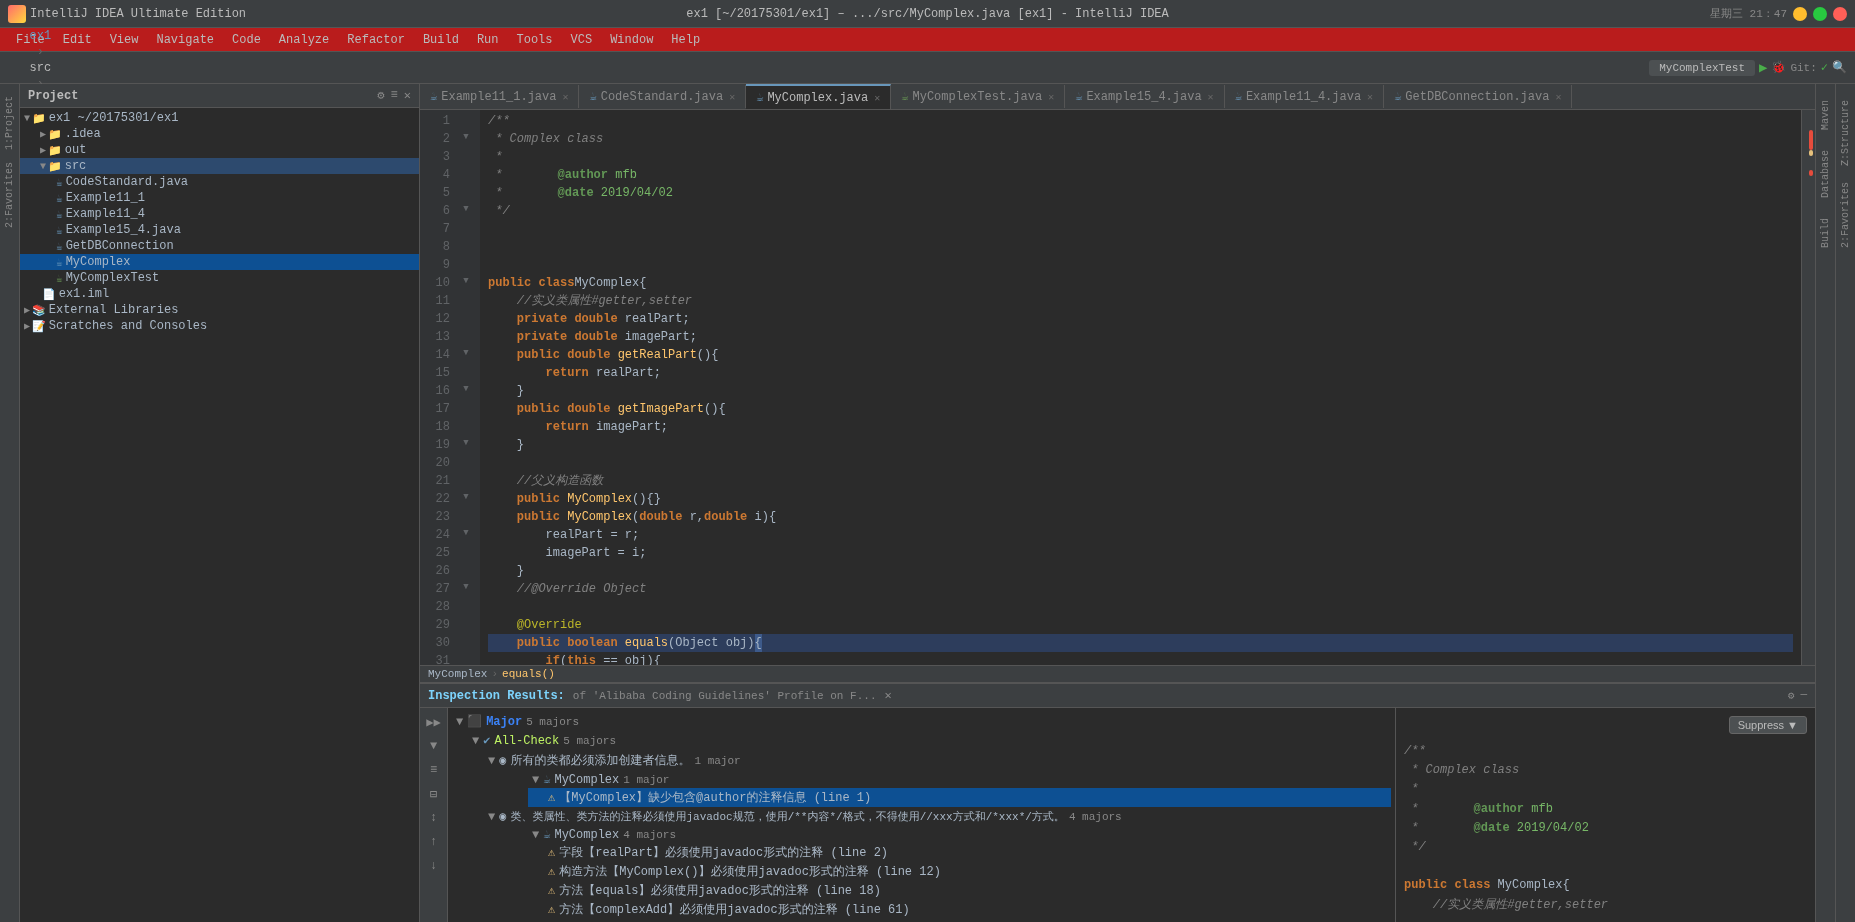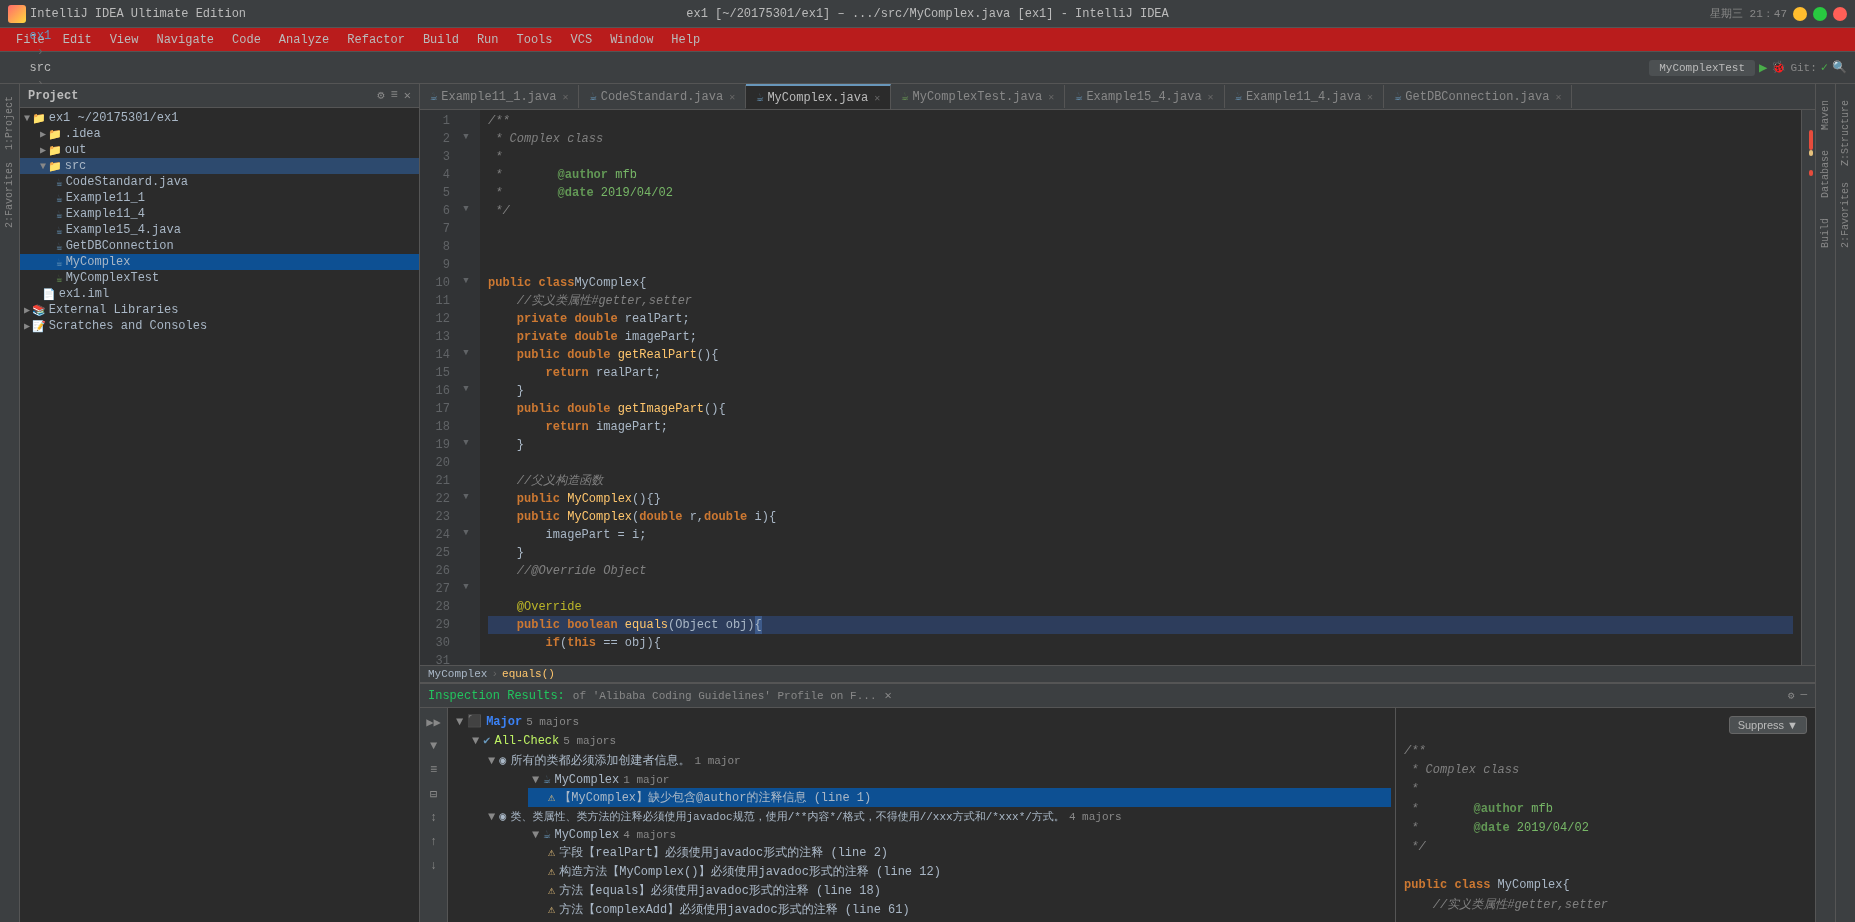--- a/index.html
+++ b/index.html
@@ -386,20 +386,21 @@
         <div class="code-line"><span>&nbsp;&nbsp;&nbsp;&nbsp;</span><span class="kw">public double</span><span> </span><span class="method">getRealPart</span><span>(){</span></div>
         <div class="code-line"><span>&nbsp;&nbsp;&nbsp;&nbsp;&nbsp;&nbsp;&nbsp;&nbsp;</span><span class="kw">return</span><span> realPart;</span></div>
         <div class="code-line"><span>&nbsp;&nbsp;&nbsp;&nbsp;}</span></div>
         <div class="code-line"><span>&nbsp;&nbsp;&nbsp;&nbsp;</span><span class="kw">public double</span><span> </span><span class="method">getImagePart</span><span>(){</span></div>
         <div class="code-line"><span>&nbsp;&nbsp;&nbsp;&nbsp;&nbsp;&nbsp;&nbsp;&nbsp;</span><span class="kw">return</span><span> imagePart;</span></div>
         <div class="code-line"><span>&nbsp;&nbsp;&nbsp;&nbsp;}</span></div>
         <div class="code-line">&nbsp;</div>
         <div class="code-line"><span>&nbsp;&nbsp;&nbsp;&nbsp;</span><span class="comment">//父义构造函数</span></div>
         <div class="code-line"><span>&nbsp;&nbsp;&nbsp;&nbsp;</span><span class="kw">public</span><span> </span><span class="method">MyComplex</span><span>(){}</span></div>
         <div class="code-line"><span>&nbsp;&nbsp;&nbsp;&nbsp;</span><span class="kw">public</span><span> </span><span class="method">MyComplex</span><span>(</span><span class="kw">double</span><span> r,</span><span class="kw">double</span><span> i){</span></div>
+        <div class="code-line"><span>&nbsp;&nbsp;&nbsp;&nbsp;&nbsp;&nbsp;&nbsp;&nbsp;</span><span>realPart = r;</span></div>
         <div class="code-line"><span>&nbsp;&nbsp;&nbsp;&nbsp;&nbsp;&nbsp;&nbsp;&nbsp;</span><span>imagePart = i;</span></div>
         <div class="code-line"><span>&nbsp;&nbsp;&nbsp;&nbsp;}</span></div>
         <div class="code-line"><span>&nbsp;&nbsp;&nbsp;&nbsp;</span><span class="comment">//@Override Object</span></div>
         <div class="code-line">&nbsp;</div>
         <div class="code-line" style="position:relative;">
           
           <span style="color:#bbb529;">&nbsp;&nbsp;&nbsp;&nbsp;@Override</span>
         </div>
         <div class="code-line highlighted-line"><span>&nbsp;&nbsp;&nbsp;&nbsp;</span><span class="kw">public boolean</span><span> </span><span class="method">equals</span><span>(</span><span class="type">Object</span><span> obj)</span><span style="background:#3d5a8a;">{</span></div>
         <div class="code-line"><span>&nbsp;&nbsp;&nbsp;&nbsp;&nbsp;&nbsp;&nbsp;&nbsp;</span><span class="kw">if</span><span>(</span><span class="kw">this</span><span> == obj){</span></div>
@@ -416,21 +417,21 @@
     <div id="breadcrumb-bar">
       <span style="cursor:pointer;color:#a9b7c6;">MyComplex</span>
       <span style="color:#666;">›</span>
       <span style="cursor:pointer;color:#ffc66d;">equals()</span>
     </div>
 
     <div id="bottom-panel">
 
       <div id="inspection-results-header">
         <div style="display:flex;align-items:center;gap:8px;">
-          <span style="color:#22c55e;font-size:12px;">Inspection Results:</span>
+          <span style="color:#7dd3fc;font-size:12px;font-weight:bold;">Inspection Results:</span>
           <span style="color:#888;font-size:11px;">of 'Alibaba Coding Guidelines' Profile on F...</span>
           <span style="color:#888;cursor:pointer;font-size:12px;">✕</span>
         </div>
         <div class="inspection-header-icons">
           <span style="cursor:pointer;">⚙</span>
           <span style="cursor:pointer;">─</span>
         </div>
       </div>
 
       <div id="inspection-row">

